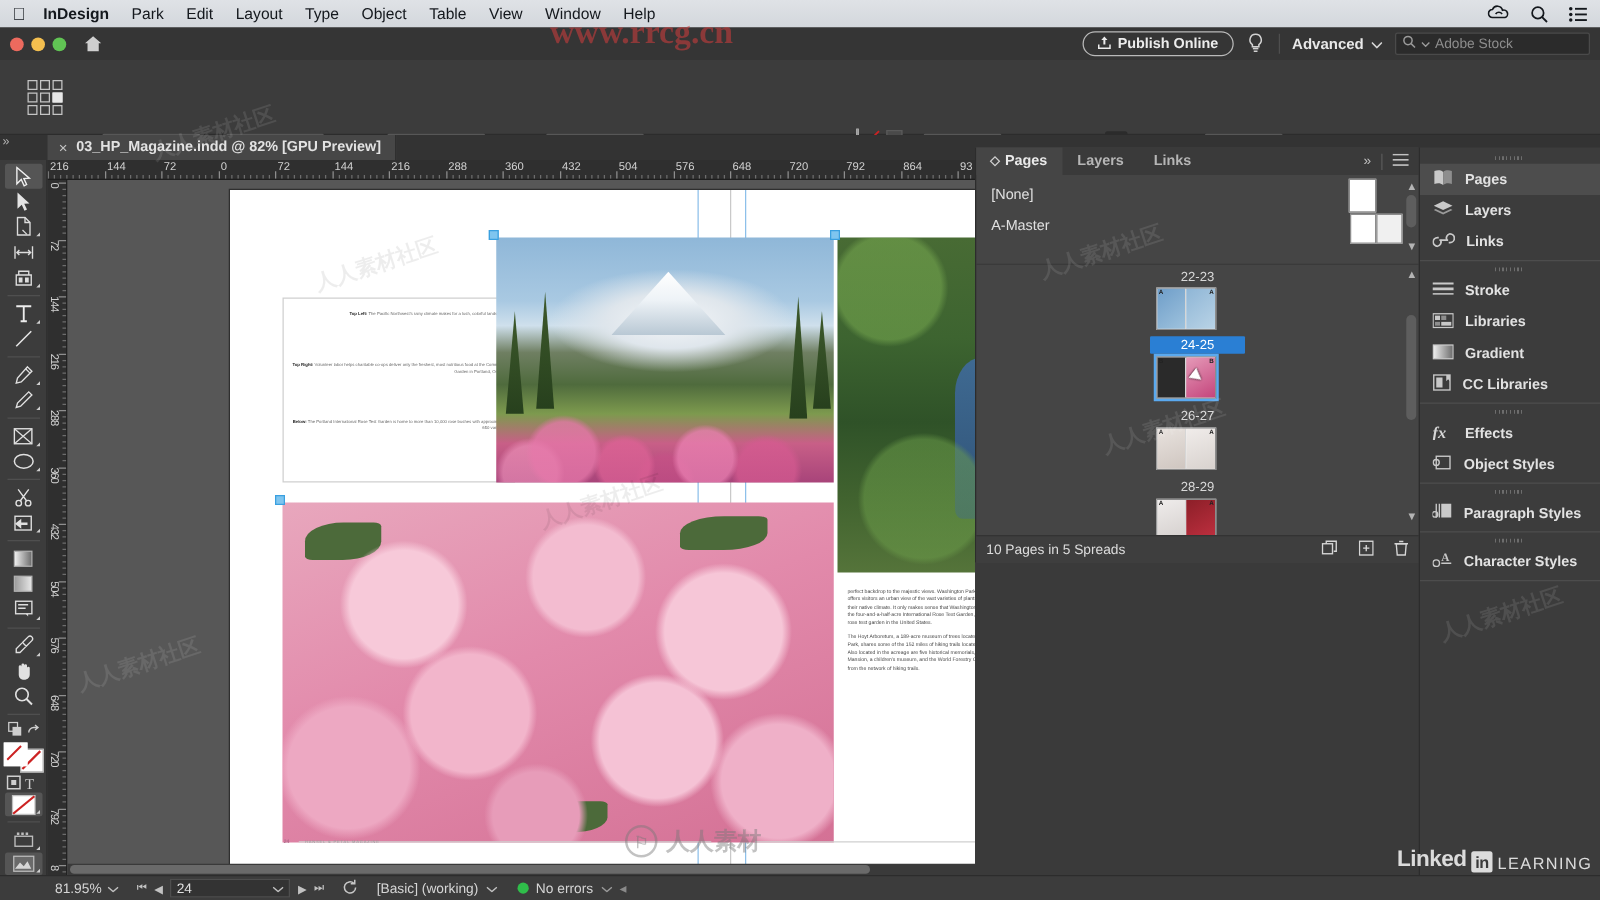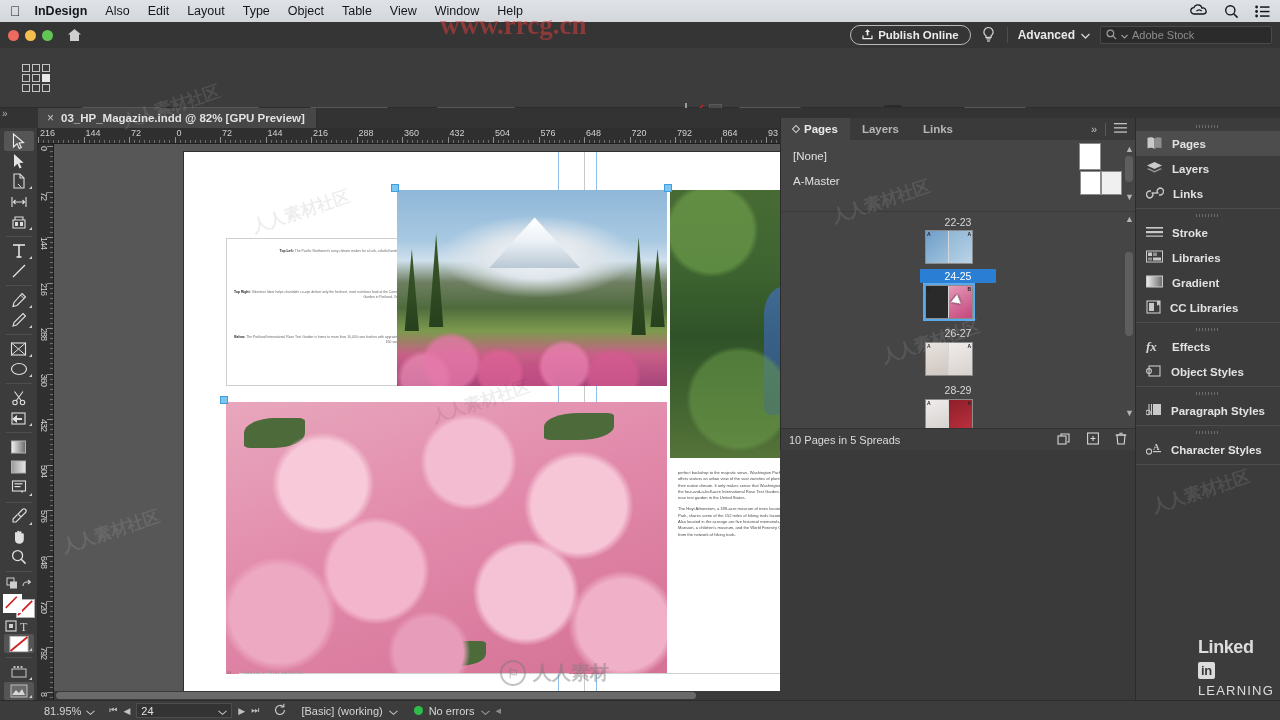--- a/index.html
+++ b/index.html
@@ -42,21 +42,21 @@
   .tb-right { margin-left: auto; display: flex; align-items: center; gap: 10px; z-index: 3; }
   .pubonline {
     border: 1px solid #b9b9b9; border-radius: 11px; height: 20px;
     display: flex; align-items: center; gap: 5px; padding: 0 11px;
     font-size: 11.5px; color: #ececec; font-weight: bold;
   }
   .bulb { width: 16px; height: 18px; }
   .divider-v { width: 1px; height: 16px; background: #4e4e4e; }
   .advanced { display: flex; align-items: center; gap: 6px; font-weight: bold; font-size: 12px; color: #e8e8e8; }
   .stocksearch {
-    width: 172px; height: 18px; background: #2b2b2b; border: 1px solid #4a4a4a;
+    width: 156px; height: 18px; background: #2b2b2b; border: 1px solid #4a4a4a;
     border-radius: 2px; display: flex; align-items: center; gap: 4px; padding: 0 5px;
     color: #8d8d8d; font-size: 11px;
   }
 
   
   .ctrlbar {
     position: absolute; top: 48px; left: 0; width: 1280px; height: 60px;
     background: #3c3c3c; border-bottom: 1px solid #2c2c2c;
   }
   .proxy {
@@ -310,42 +310,42 @@
   .wm-c {
     color: rgba(255,255,255,.10); font-size: 17px; font-weight: bold;
     transform: rotate(-18deg); white-space: nowrap;
   }
   .wm-dark { color: rgba(0,0,0,.07); }
   .wm-center { left: 500px; top: 660px; display: flex; align-items: center; gap: 7px;
     color: rgba(120,120,120,.45); font-size: 19px; font-weight: bold; }
   .wm-center .ring { width: 26px; height: 26px; border: 2px solid rgba(120,120,120,.45); border-radius: 50%;
     display:flex; align-items:center; justify-content:center; font-size: 13px; }
   .linkedin {
-    position: absolute; right: 6px; bottom: 22px; display: flex; align-items: flex-start; gap: 4px;
-    color: rgba(255,255,255,.82); font-size: 18px; font-weight: bold; letter-spacing: -.4px; flex-direction: column;
+    position: absolute; right: 6px; bottom: 22px; display: flex; align-items: flex-end; gap: 4px;
+    color: rgba(255,255,255,.82); font-size: 18px; font-weight: bold; letter-spacing: -.4px;
   }
   .linkedin .in {
     background: rgba(255,255,255,.82); color: #3a3a3a; font-size: 13px;
     padding: 0 3px; border-radius: 2px; line-height: 17px;
   }
   .linkedin .lrn { font-size: 13px; font-weight: normal; letter-spacing: 1.2px; }
 
   .cursor { position: absolute; width: 0; height: 0; border-left: 9px solid #fff;
     border-top: 5px solid transparent; border-bottom: 5px solid transparent;
     transform: rotate(38deg); filter: drop-shadow(0 0 1px #000); }
 </style>
 </head>
 <body>
 
 <div class="app">
 
   <div class="macbar">
     <span class="apple"></span>
     <span class="mitem bold">InDesign</span>
-    <span class="mitem">Also</span>
+    <span class="mitem">Park</span>
     <span class="mitem">Edit</span>
     <span class="mitem">Layout</span>
     <span class="mitem">Type</span>
     <span class="mitem">Object</span>
     <span class="mitem">Table</span>
     <span class="mitem">View</span>
     <span class="mitem">Window</span>
     <span class="mitem">Help</span>
     <span class="right">
       <span>

